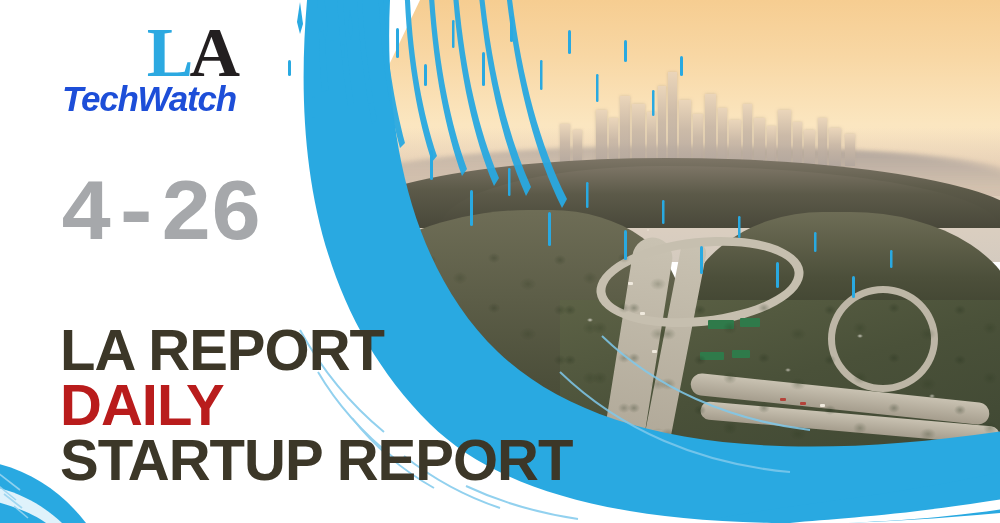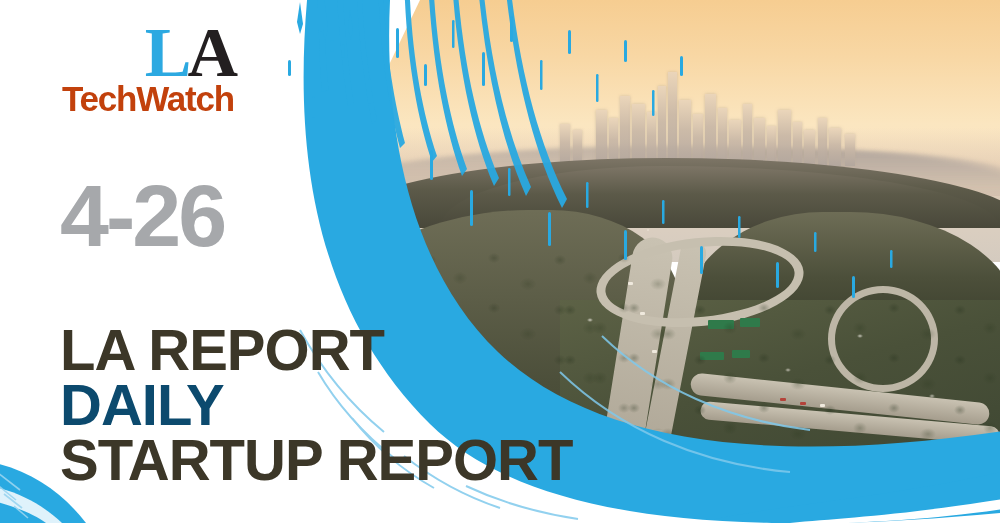--- a/index.html
+++ b/index.html
@@ -119,52 +119,53 @@
     font-size:70px;
     line-height:.82;
     letter-spacing:-4px;
   }
   #logo .mark .l{color:#2ca9e1;}
   #logo .mark .a{color:#231f20;}
   #logo .word{
     font-family:"Liberation Sans",sans-serif;
     font-weight:bold;
     font-size:35px;
-    color:#c2410c;
+    color:#1d4ed8;
     letter-spacing:-1.2px;
     margin-left:5px;
     margin-bottom:23px;
     line-height:1;
+    font-style:italic;
   }
 
   
   #date{
     position:absolute;left:60px;top:172px;
-    font-family:Liberation Sans, sans-serif;
+    font-family:Liberation Mono, monospace;
     font-weight:bold;
     font-size:88px;
     letter-spacing:-3px;
     color:#a6a8ab;
     line-height:1;
   }
 
   
   #headline{
     position:absolute;left:60px;top:322px;
     line-height:.95;
   }
   #headline div{
     font-family:"Liberation Sans",sans-serif;
     font-weight:bold;
     font-size:58px;
     letter-spacing:-1px;
     white-space:nowrap;
   }
   .hl-dark{color:#3c3728;}
-  .hl-blue{color:#0c4a6e;}
+  .hl-blue{color:#b91c1c;}
 </style>
 </head>
 <body>
 
 <div id="card">
 
   <div id="photo">
     <div class="sky"></div>
     <div class="haze-band"></div>
     <div class="far-ridge"></div>

